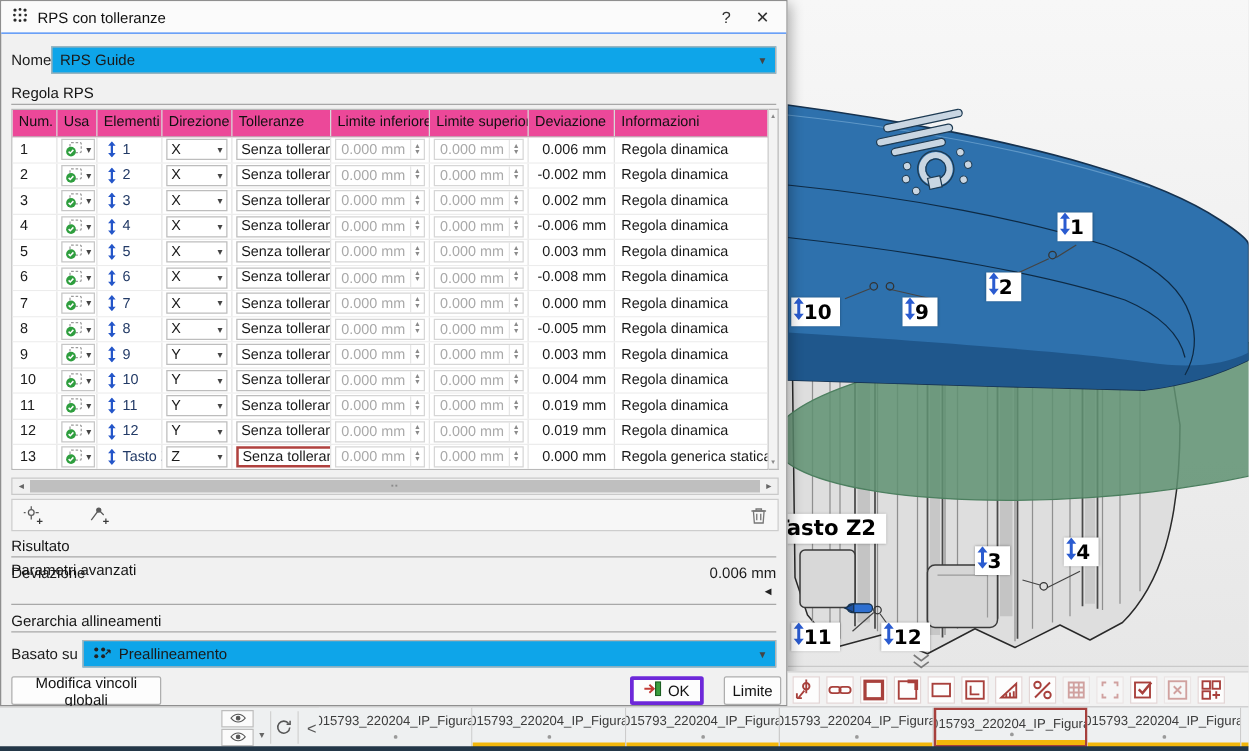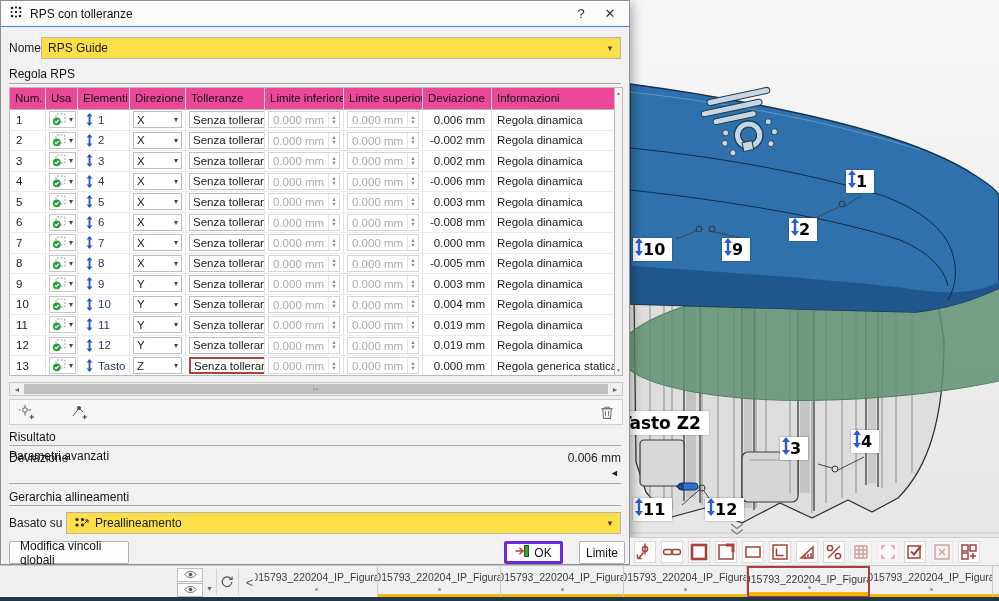--- a/index.html
+++ b/index.html
@@ -17,21 +17,21 @@
             font:700 17px "DejaVu Sans", sans-serif; color:#000; box-shadow:0 0 2px rgba(0,0,0,.3); }
 
   
   #dialog { position:absolute; left:0; top:0; width:630px; height:565px; background:#f1f1f1;
             border:1px solid #8f8f8f; box-shadow:3px 3px 10px rgba(0,0,0,.30); z-index:10; font-size:12px; color:#1a1a1a; }
   #titlebar { position:absolute; left:0; top:0; width:100%; height:26px; background:#fbfbfb;
             border-bottom:1px solid #3b82f6; display:flex; align-items:center; padding:0 8px; gap:7px; }
   #titlebar .title { flex:1; font-size:12px; color:#111; }
   .tb-btn { width:22px; text-align:center; color:#333; font-size:13px; cursor:default; }
   .dlg-row { position:absolute; left:8px; right:8px; display:flex; align-items:center; }
-  .combo-lg { flex:1; height:22px; background:#fde047; border:1px solid #b3b3b3; display:flex;
+  .combo-lg { flex:1; height:22px; background:#0ea5e9; border:1px solid #b3b3b3; display:flex;
               align-items:center; padding:0 6px; gap:6px; }
   .combo-lg .val { flex:1; }
   .caret { color:#444; font-size:8px; }
   .sec-label { position:absolute; left:8px; font-size:12px; color:#151515; }
   .hr { position:absolute; left:8px; right:8px; height:0; border-top:1px solid #a8a8a8; }
 
   
   #tbl { position:absolute; left:8px; top:86px; width:606px; height:289px; background:#fff;
          border:1px solid #b9b9b9; overflow:hidden; }
   #tbl-head { display:flex; height:22px; border-bottom:1px solid #b9b9b9; background:#ec4899; }
@@ -74,21 +74,21 @@
 
   
   #row-dev { top:450px; }
   #row-dev .dv { margin-left:auto; }
   .collapse-arrow { position:absolute; right:10px; font-size:9px; color:#222; }
   #row-basato { top:510px; height:24px; }
   #row-basato .lbl { width:57px; }
 
   .btn { position:absolute; top:540px; height:23px; background:#fdfdfd; border:1px solid #aeaeae;
          border-radius:2px; font-size:12px; color:#111; display:flex; align-items:center;
-         justify-content:center; gap:5px; padding:0 10px; }
+         justify-content:center; gap:5px; padding:0 10px;text-align:center; }
   #btn-global { left:8px; width:120px; }
   #btn-ok { left:503px; width:59px; border:3px solid #6d28d9; }
   #btn-annulla { left:578px; width:46px; padding:0 4px; }
 
   
   #red-toolbar { position:absolute; left:630px; top:537px; width:369px; height:28px; background:#f2f2f2;
          border-top:1px solid #cfcfcf; display:flex; align-items:center; gap:5px; padding:0 4px; z-index:10; }
   .rtool { width:22px; height:22px; display:flex; align-items:center; justify-content:center;
          background:#fdfdfd; border:1px solid #e3d6d6; }
   .rtool.disabled { opacity:.45; }

